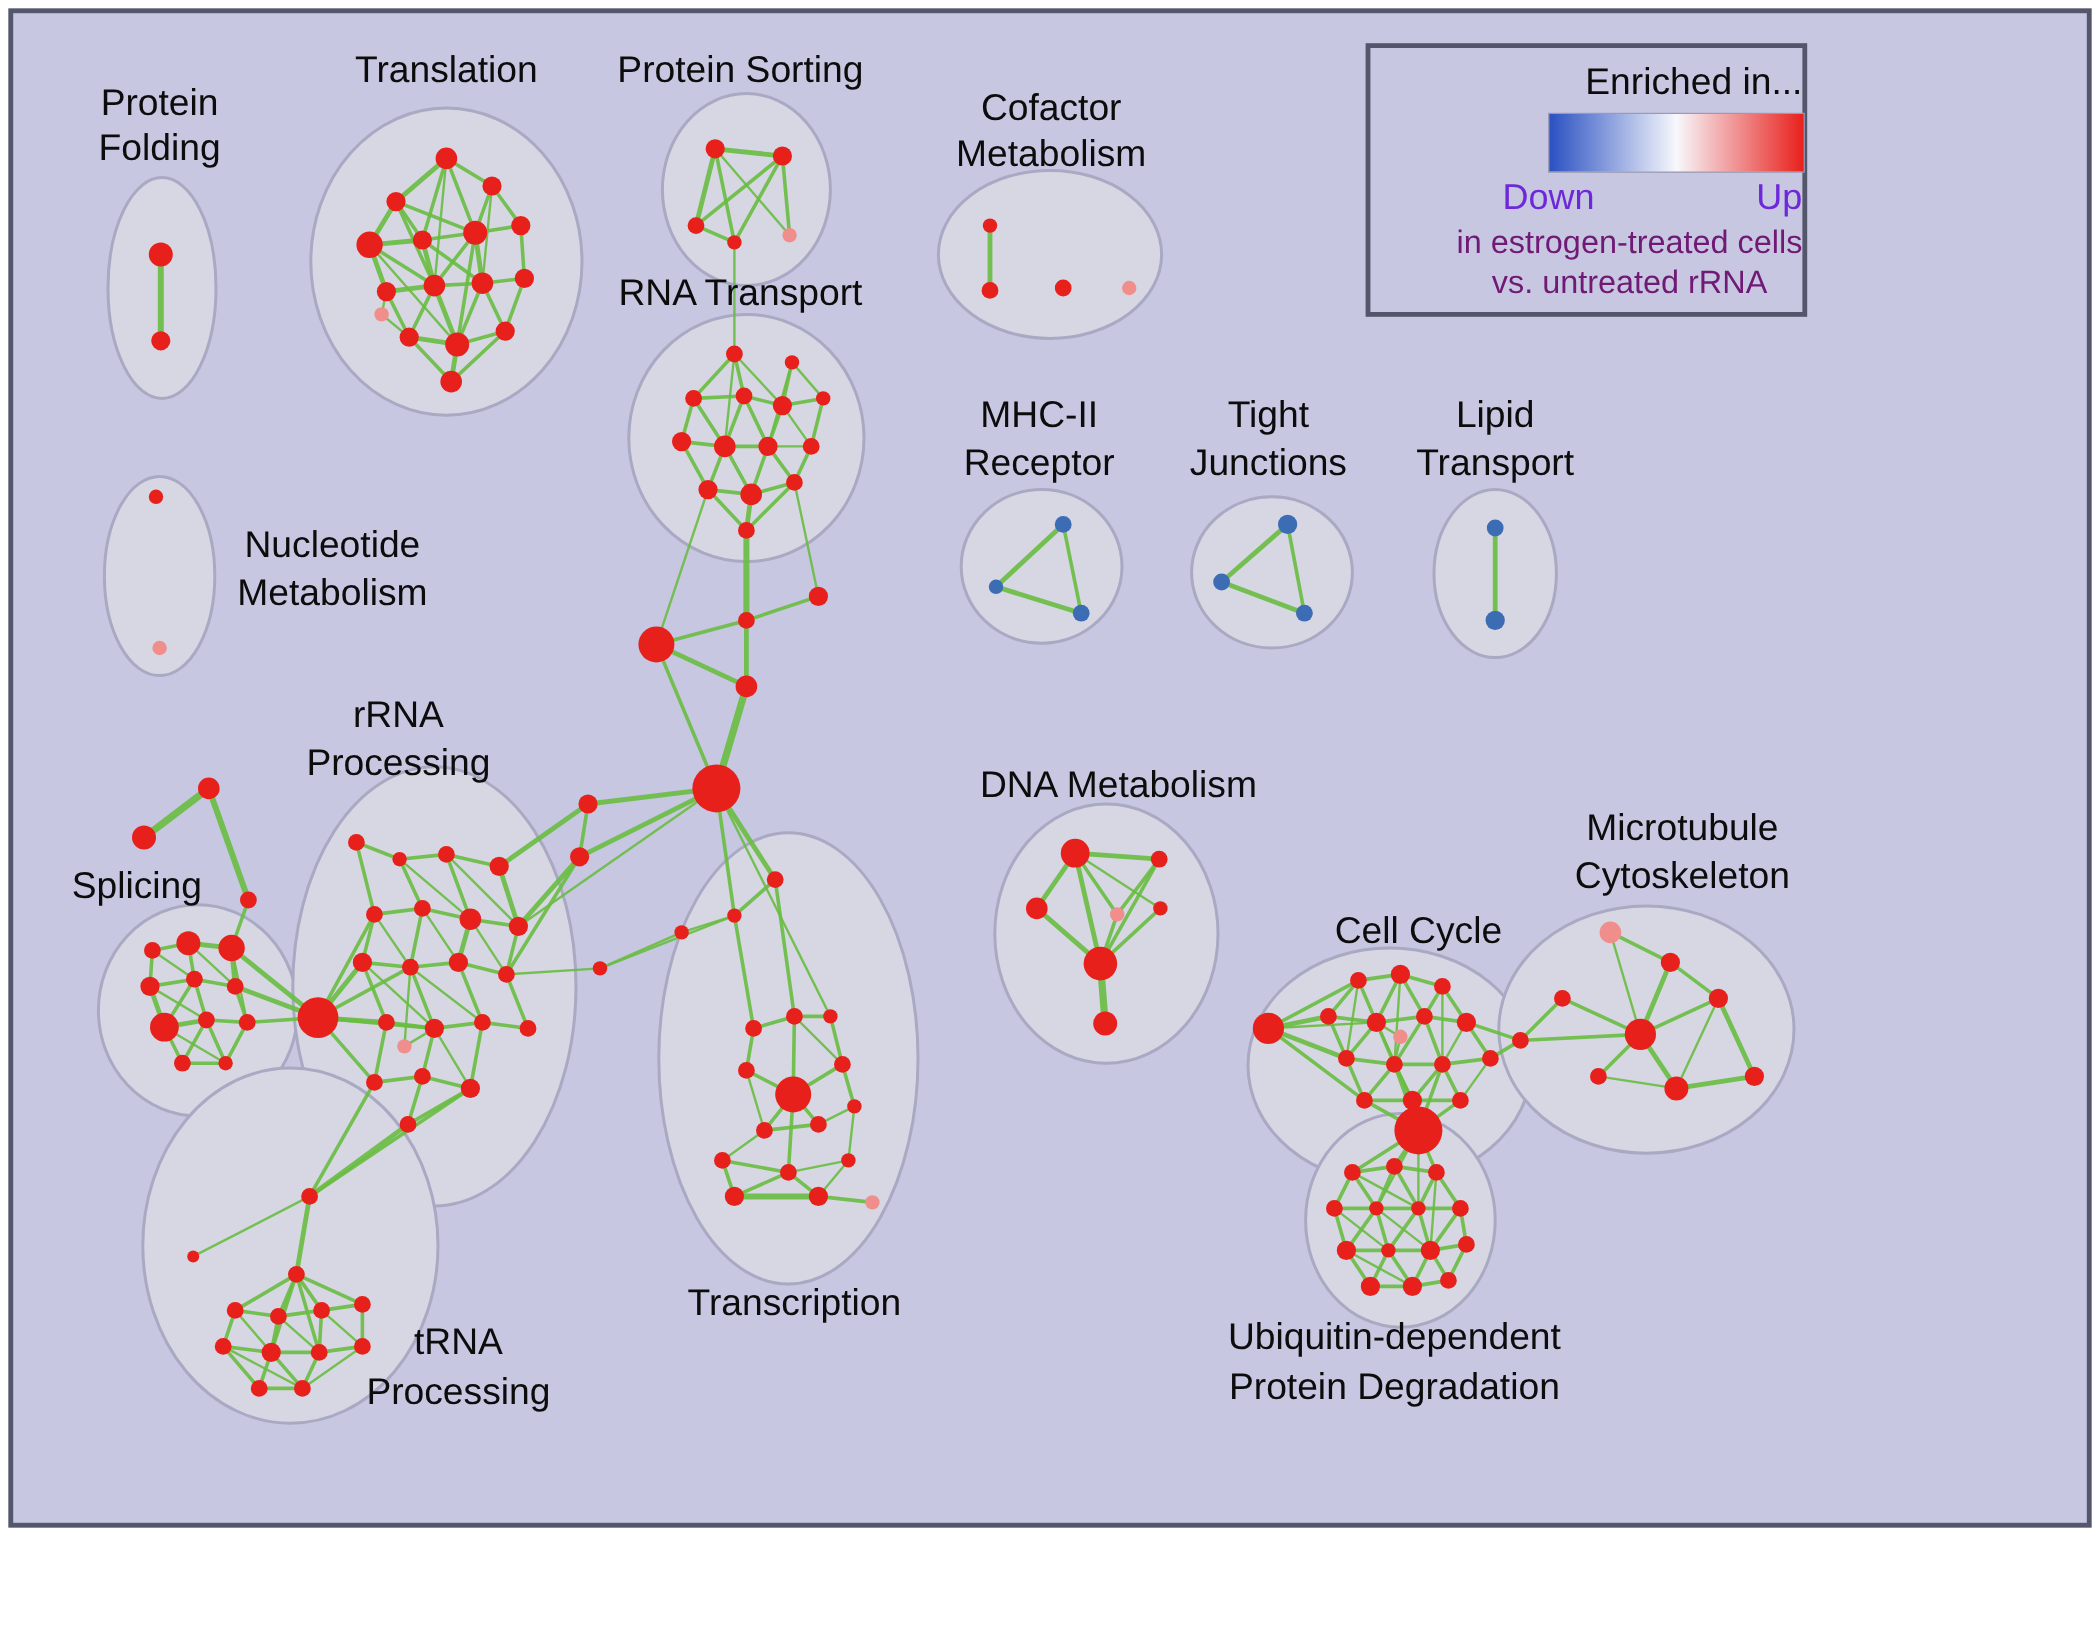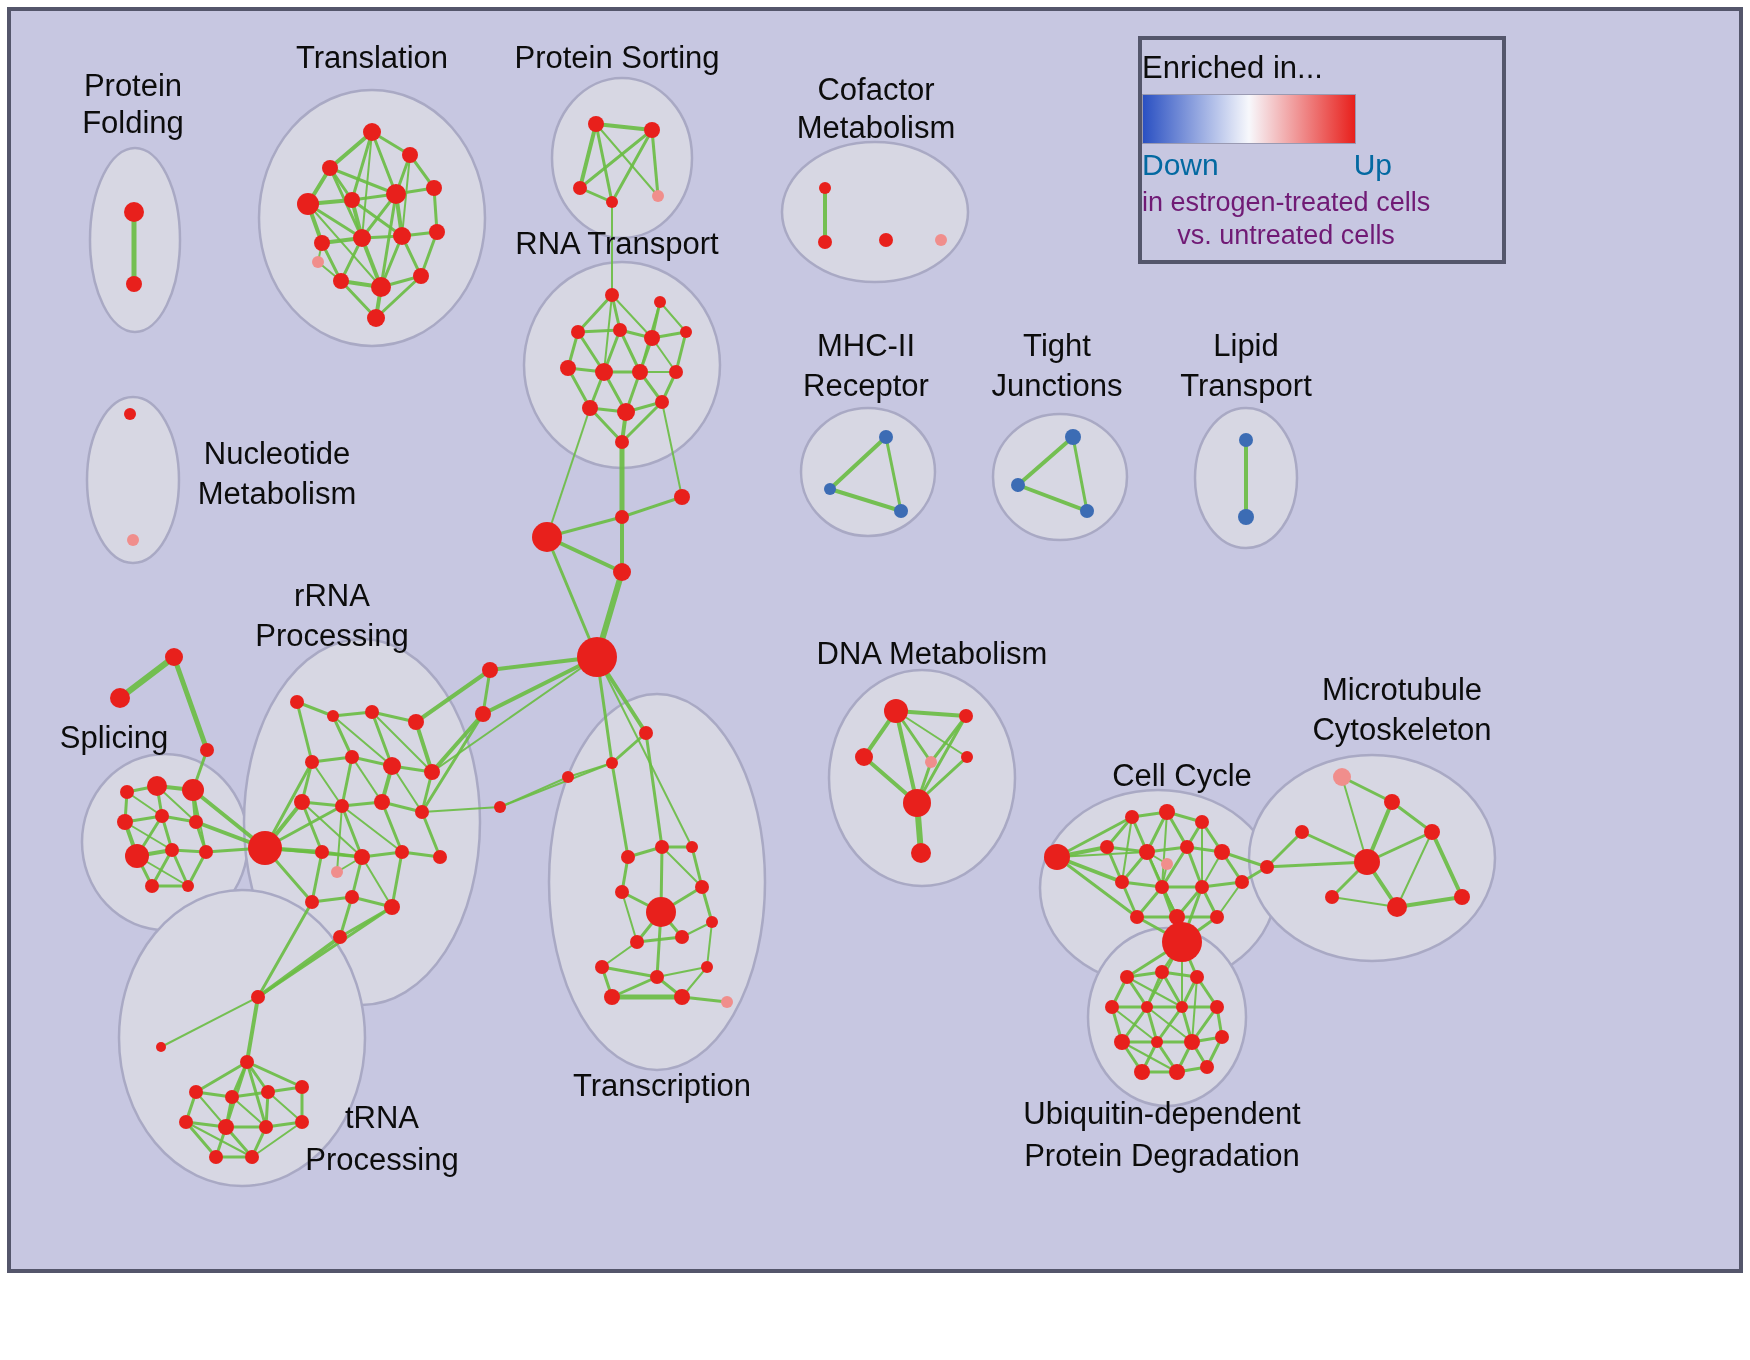--- a/index.html
+++ b/index.html
@@ -1,25 +1,25 @@
 <!DOCTYPE html>
 <html><head>
 <meta charset="utf-8">
 <style>
   html,body{margin:0;padding:0;background:#ffffff;}
   #figure{position:relative;width:1750px;height:1280px;font-family:"Liberation Sans",sans-serif;}
   #frame{position:absolute;left:7px;top:7px;right:7px;bottom:7px;background:#c7c7e1;border:4px solid #54566b;}
   #net{position:absolute;left:0;top:0;width:1750px;height:1360px;}
   #net text{font-family:"Liberation Sans",sans-serif;font-size:31px;fill:#0c0c0c;}
   #legend{position:absolute;left:1138px;top:36px;width:368px;height:228px;border:4px solid #54566b;
-          background:#c7c7e1;box-sizing:border-box;display:flex;flex-direction:column;align-items:flex-start;}
+          background:#c7c7e1;box-sizing:border-box;display:flex;flex-direction:column;align-items:flex-end;}
   #legend .lg-title{font-size:31px;color:#0c0c0c;margin-top:10px;}
   #legend .lg-barwrap{width:212px;margin-top:8px;}
   #legend .lg-bar{width:212px;height:48px;border:1px solid #9a9ab2;}
-  #legend .lg-row{display:flex;justify-content:space-between;width:250px;margin-top:4px;font-size:30px;color:#0369a1;}
+  #legend .lg-row{display:flex;justify-content:space-between;width:250px;margin-top:4px;font-size:30px;color:#6d28d9;}
   #legend .lg-cap{font-size:27px;color:#701a75;line-height:33px;text-align:center;margin-top:4px;}
 </style>
 </head>
 <body>
 
 <div id="figure">
   <div id="frame"></div>
 
   <svg id="net" viewBox="0 0 1750 1360">
       <ellipse cx="135" cy="240" rx="45" ry="92" fill="#d7d7e3" stroke="#a9a9c4" stroke-width="2.5"></ellipse>
@@ -603,16 +603,16 @@
     <div class="lg-title">Enriched in...</div>
     <div class="lg-barwrap">
       <div class="lg-bar" id="lg-bar" style="background: linear-gradient(90deg, rgb(42, 80, 194) 0%, rgb(247, 248, 252) 50%, rgb(232, 32, 28) 100%);"></div>
     </div>
     <div class="lg-row">
       <span>Down</span>
       <span>Up</span>
     </div>
     <div class="lg-cap">
       <div>in estrogen-treated cells</div>
-      <div>vs. untreated cells</div>
+      <div>vs. untreated rRNA</div>
     </div>
   </div>
 </div>
 
 </body></html>

